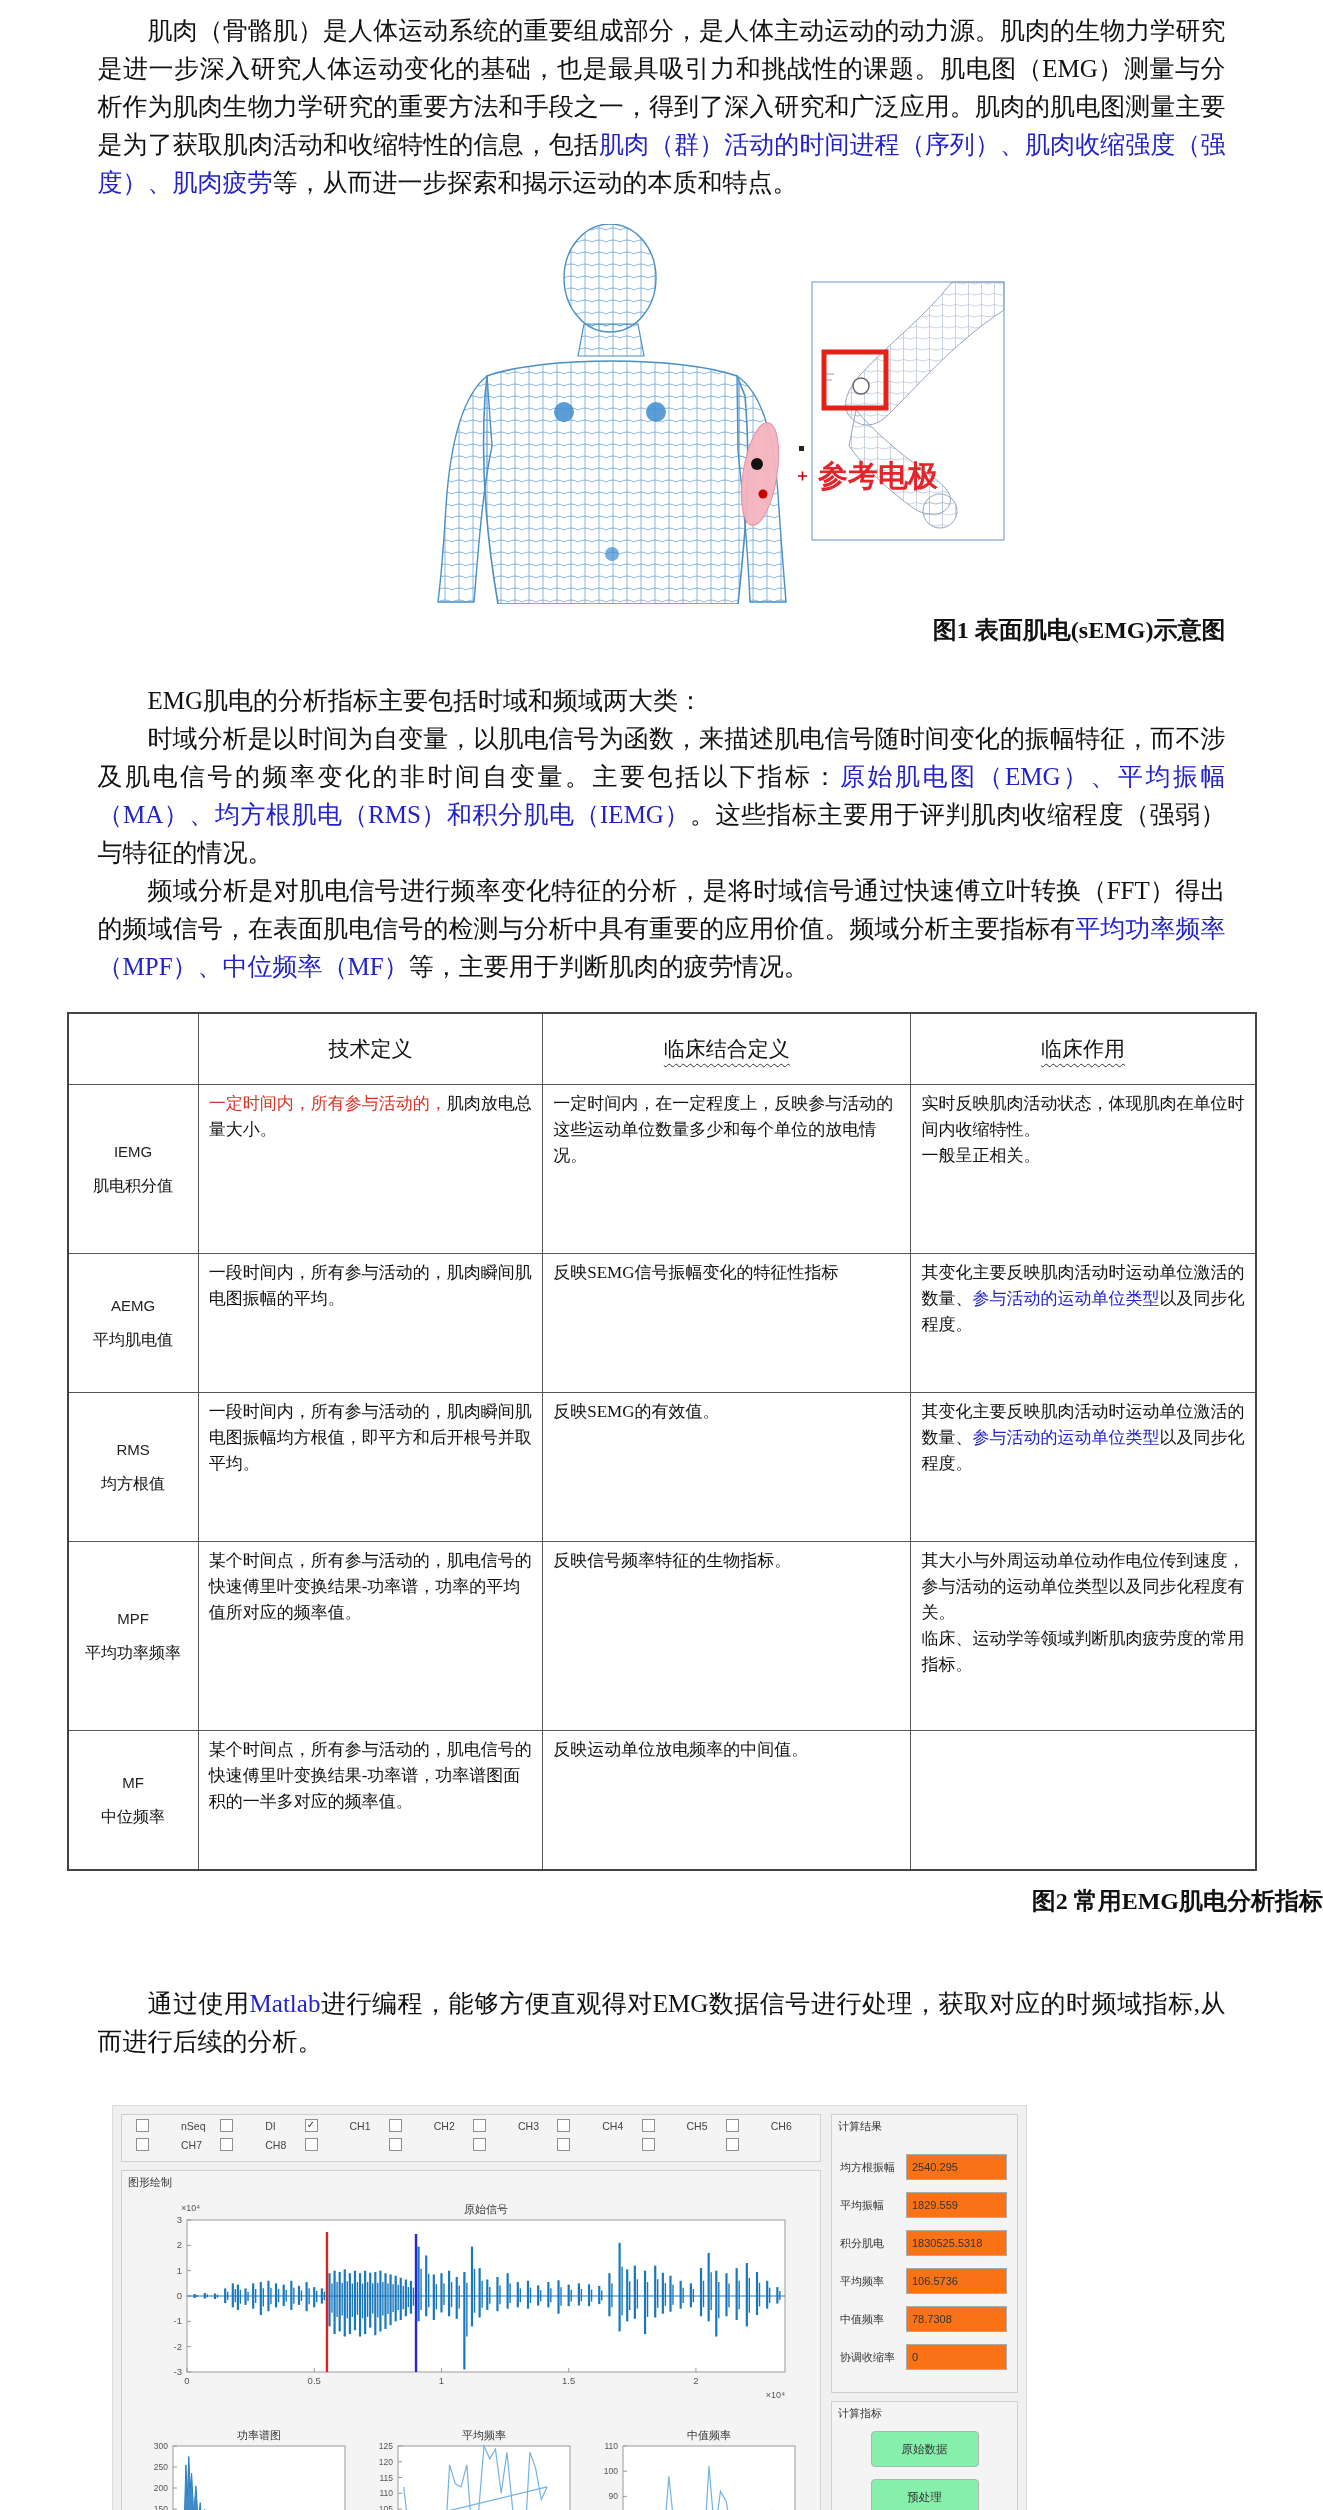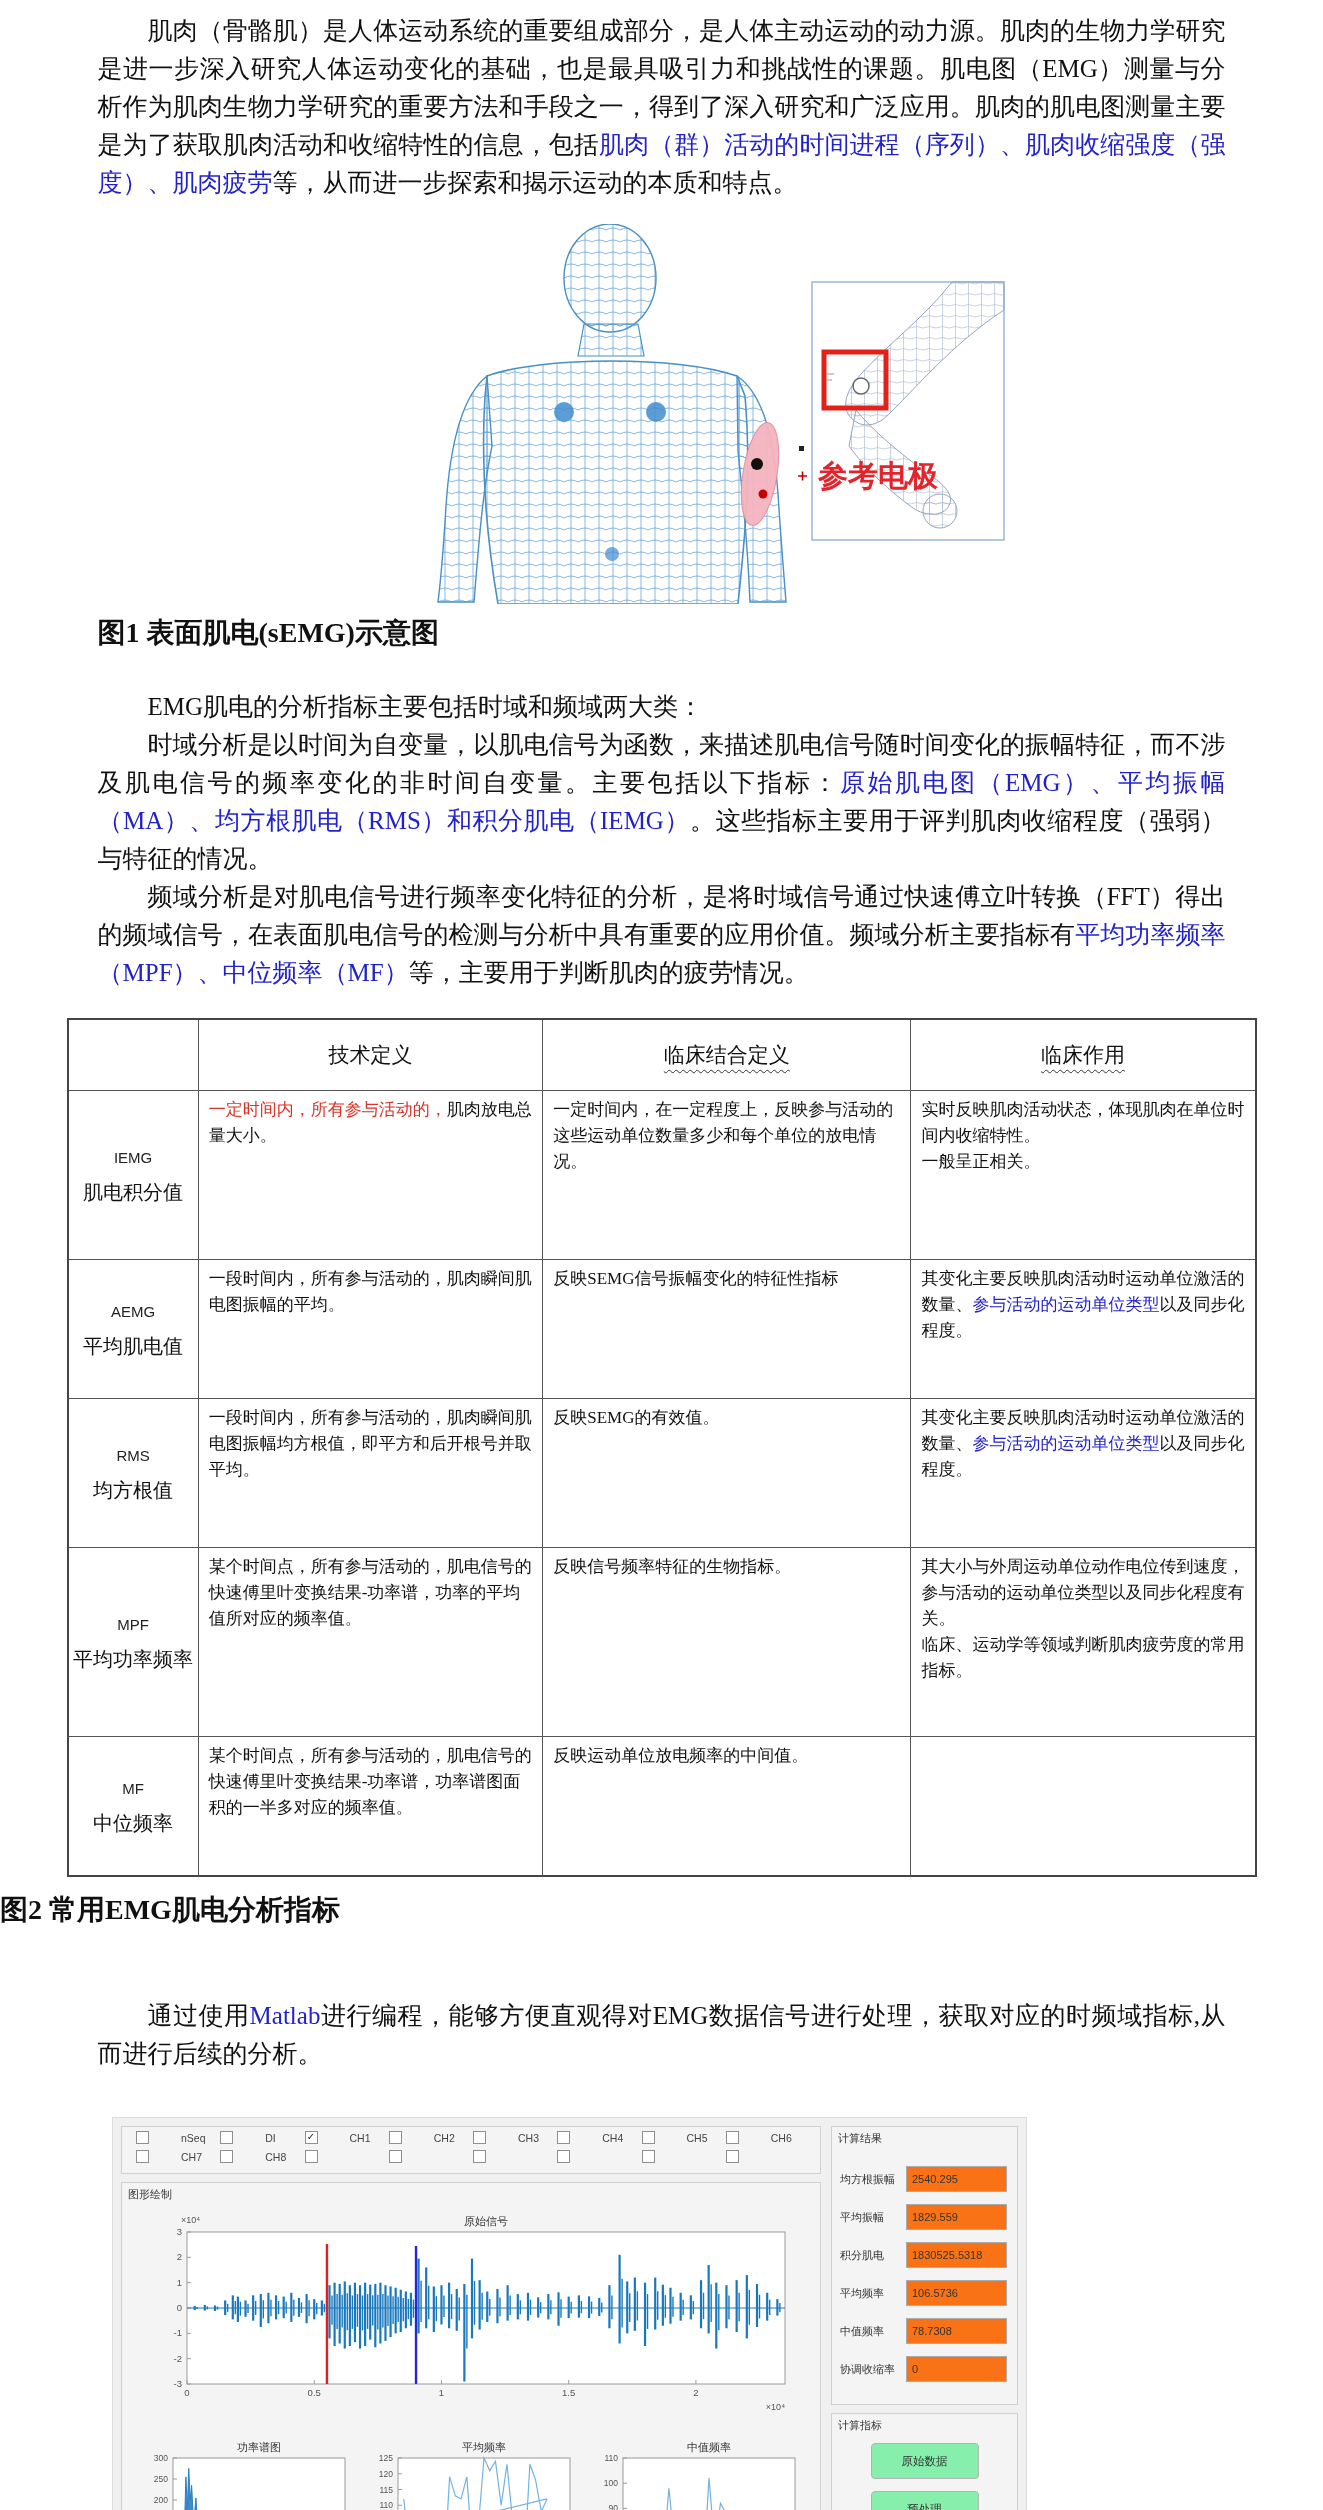--- a/index.html
+++ b/index.html
@@ -2,30 +2,30 @@
 <html><head>
 <meta charset="utf-8">
 <style>
   html,body{margin:0;padding:0;background:#ffffff;}
   body{width:1323px;min-height:2510px;font-family:"Liberation Serif","DejaVu Serif",serif;color:#111;}
   .content{width:1128px;margin:0 auto;padding-top:12px;}
   p.para{font-size:25px;line-height:38px;text-align:justify;margin:0;text-indent:2em;}
   .blue{color:#2222cc;}
   .red{color:#d93226;}
   .figwrap{text-align:center;margin:22px 0 0 0;}
-  .caption{font-weight:bold;font-size:28px;text-align:left;margin:6px 0 0 0;}
+  .caption{font-weight:bold;font-size:24px;text-align:right;margin:6px 0 0 0;}
   .spacer36{height:36px;} .spacer56{height:56px;}
 
   
   table.emg{border-collapse:collapse;table-layout:fixed;width:1190px;margin:26px auto 0 auto;border:2px solid #444;}
   table.emg th,table.emg td{border:1px solid #555;vertical-align:top;padding:6px 10px;font-size:17px;line-height:26px;text-align:left;}
   table.emg thead th{height:58px;vertical-align:middle;text-align:center;font-size:21px;font-weight:normal;margin-top:48px;}
   table.emg td.lab{text-align:center;vertical-align:middle;padding:10px 4px;}
   table.emg td.lab .abbr{font-family:"Liberation Sans","DejaVu Sans",sans-serif;font-size:15px;color:#222;margin-bottom:8px;}
-  table.emg td.lab .cname{font-size:20px;}
+  table.emg td.lab .cname{font-size:16px;}
   table.emg tbody tr:nth-child(1) td{height:148px;}
   table.emg tbody tr:nth-child(2) td{height:118px;}
   table.emg tbody tr:nth-child(3) td{height:128px;}
   table.emg tbody tr:nth-child(4) td{height:168px;}
   table.emg tbody tr:nth-child(5) td{height:118px;}
   .wavy{text-decoration:underline;text-decoration-style:wavy;text-decoration-color:#333;text-decoration-thickness:1px;text-underline-offset:7px;}
 
   
   .gui{width:915px;margin:44px 0 0 112px;background:#f0f0f0;border:1px solid #dcdcdc;padding:8px;box-sizing:border-box;
        display:flex;gap:10px;font-family:"Liberation Sans","DejaVu Sans",sans-serif;}

